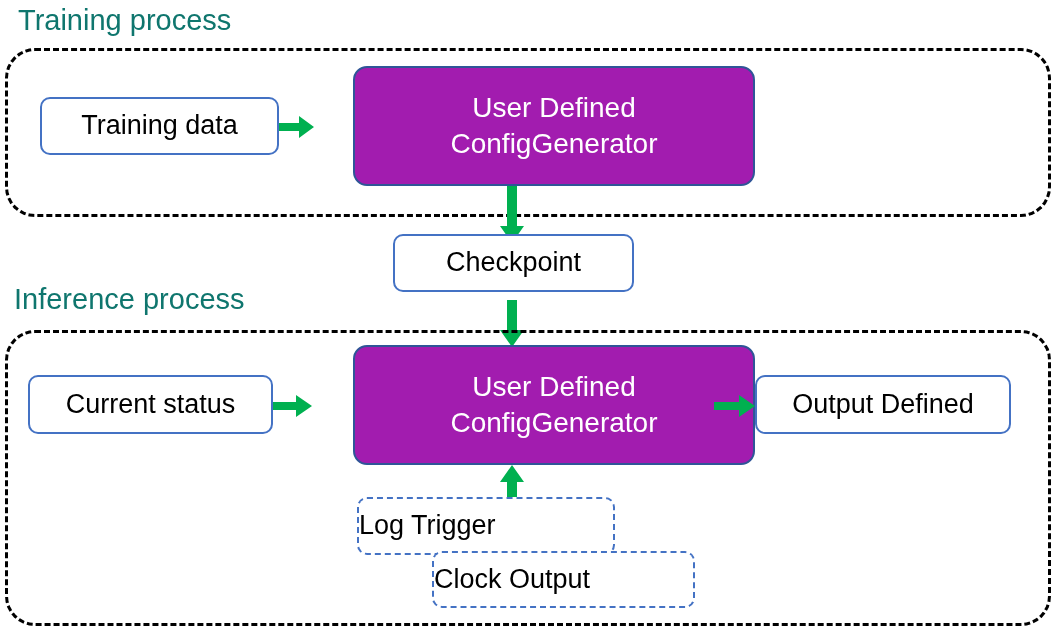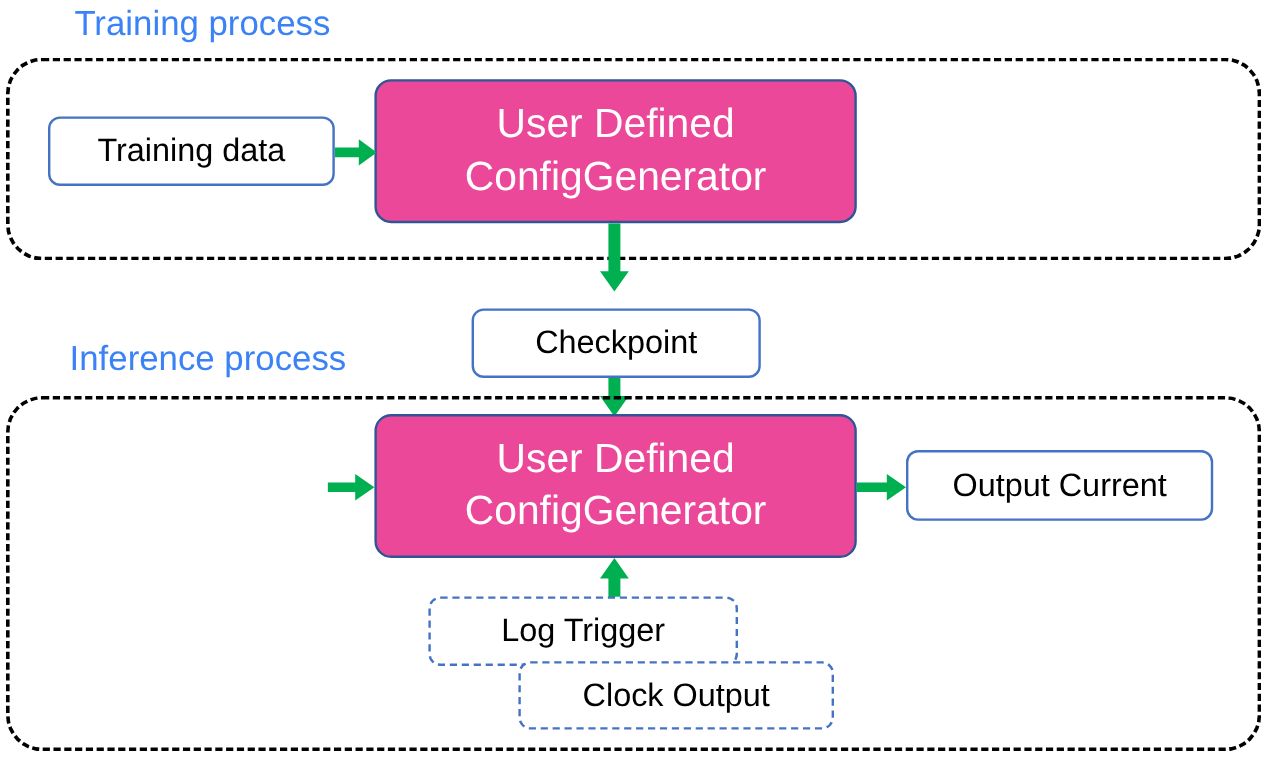--- a/index.html
+++ b/index.html
@@ -14,26 +14,25 @@
     height: 631px;
     background: #ffffff;
     overflow: hidden;
     font-family: "Liberation Sans", sans-serif;
     -webkit-font-smoothing: antialiased;
   }
 
   
   .group-label {
     position: absolute;
-    color: #3b82f6;
+    color: #0f766e;
     font-size: 29px;
     line-height: 1;
     white-space: nowrap;
     font-family: "Liberation Sans", sans-serif;
-    margin-left: 44px;
   }
   #label-training  { left: 18px; top: 6px; }
   #label-inference { left: 14px; top: 285px; }
 
   
   .group-box {
     position: absolute;
     border: 3px dashed #000000;
     border-radius: 30px;
     background: transparent;
@@ -52,54 +51,55 @@
     display: flex;
     align-items: center;
     justify-content: center;
     color: #000000;
     font-size: 27px;
     line-height: 1.1;
     white-space: nowrap;
     font-family: "Liberation Sans", sans-serif;
   }
   #box-training-data { left: 40px;  top: 97px;  width: 239px; height: 58px; }
-  #box-checkpoint    { left: 393px; top: 257px; width: 241px; height: 58px; }
+  #box-checkpoint    { left: 393px; top: 234px; width: 241px; height: 58px; }
   #box-current-status{ left: 28px;  top: 375px; width: 245px; height: 59px; }
   #box-output-config { left: 755px; top: 375px; width: 256px; height: 59px; }
 
   
   .bbox {
     position: absolute;
     box-sizing: border-box;
-    background: #ec4899;
+    background: #a21caf;
     border: 2px solid #2F5597;
     border-radius: 14px;
     display: flex;
     flex-direction: column;
     align-items: center;
     justify-content: center;
     color: #ffffff;
-    font-size: 34px;
+    font-size: 28px;
     line-height: 1.28;
     white-space: nowrap;
     font-family: "Liberation Sans", sans-serif;
+    margin-left: 41px;
   }
   #box-train-generator { left: 312px; top: 66px;  width: 402px; height: 120px; }
   #box-infer-generator { left: 312px; top: 345px; width: 402px; height: 120px; }
 
   
   .tbox {
     position: absolute;
     box-sizing: border-box;
     background: #ffffff;
     border: 2px dashed #4472C4;
     border-radius: 10px;
     display: flex;
     align-items: center;
-    justify-content: center;
+    justify-content: flex-start;
     color: #000000;
     font-size: 27px;
     line-height: 1.1;
     white-space: nowrap;
     font-family: "Liberation Sans", sans-serif;
   }
   #box-log-trigger   { left: 357px; top: 497px; width: 258px; height: 58px; z-index: 3; }
   #box-clock-trigger { left: 432px; top: 551px; width: 263px; height: 57px; z-index: 4; }
 
   
@@ -150,28 +150,31 @@
   </div>
 
   <div class="group-label" id="label-inference"><span>Inference process</span></div>
 
   <div class="group-box" id="group-inference"></div>
 
   <div class="wbox" id="box-checkpoint">
     <span>Checkpoint</span>
   </div>
 
+  <div class="wbox" id="box-current-status">
+    <span>Current status</span>
+  </div>
 
   <div class="bbox" id="box-infer-generator">
     <span>User Defined</span>
     <span>ConfigGenerator</span>
   </div>
 
   <div class="wbox" id="box-output-config">
-    <span>Output Current</span>
+    <span>Output Defined</span>
   </div>
 
   <div class="arrow" id="arrow-status-to-infer">
     <svg width="40" height="30" viewBox="0 0 40 30">
       <path d="M0 11 H23 V4 L39 15 L23 26 V19 H0 Z" fill="#00B050"></path>
     </svg>
   </div>
 
   <div class="arrow" id="arrow-infer-to-output">
     <svg width="42" height="30" viewBox="0 0 42 30">

